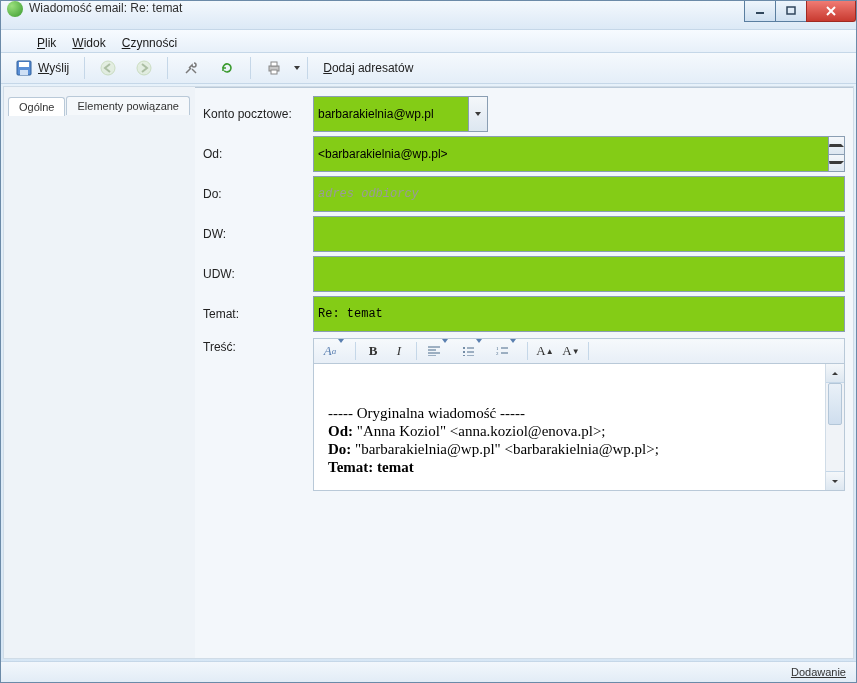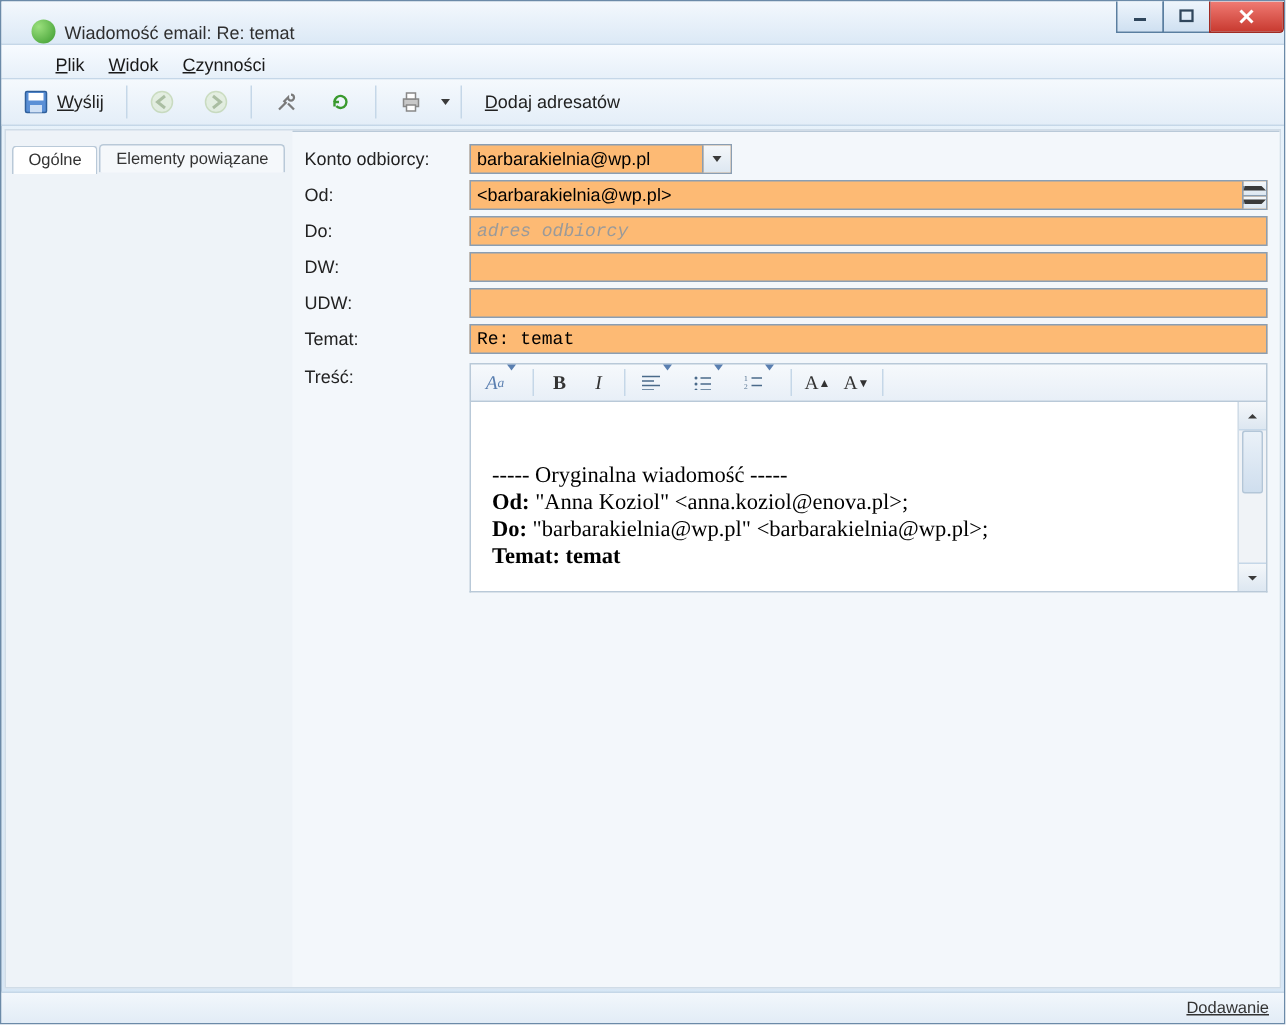--- a/index.html
+++ b/index.html
@@ -19,22 +19,22 @@
     border: 1px solid #6b8aa8;
     display: flex;
     flex-direction: column;
     position: relative;
   }
   
   .titlebar {
     height: 28px;
     background: linear-gradient(#f3f8fd, #dce9f6);
     display: flex;
-    align-items: flex-end;
-    padding-left: 20px;
+    align-items: flex-start;
+    padding-left: 6px;
     border-bottom: 1px solid #c5d7e8;
     position: relative;
   }
   .titlebar .app-icon {
     width: 16px;
     height: 16px;
     border-radius: 50%;
     background: radial-gradient(circle at 30% 30%, #9be07d, #3a9a2e);
     margin-right: 6px;
     flex: 0 0 auto;
@@ -168,23 +168,23 @@
   
   .form-grid {
     display: grid;
     grid-template-columns: 100px 1fr;
     column-gap: 10px;
     row-gap: 4px;
     align-items: center;
   }
   .lbl { color: #222; }
   .combo, .txt, .spin {
-    height: 20px;
+    height: 36px;
     border: 1px solid #8a9eb3;
-    background: #fdba74;
+    background: #84cc16;
     box-sizing: border-box;
     display: flex;
     align-items: center;
     padding: 0 4px;
     position: relative;
     font-size: 12px;
   }
   .combo { width: 175px; }
   .combo .drop-btn {
     position: absolute;
@@ -394,21 +394,21 @@
   <div class="body-pane">
     <div class="tabs-strip">
       <div class="tab active">Ogólne</div>
       <div class="tab">Elementy powiązane</div>
     </div>
 
     <div class="tab-page">
 
       <div class="form-grid">
 
-        <div class="lbl">Konto odbiorcy:</div>
+        <div class="lbl">Konto pocztowe:</div>
         <div>
           <div class="combo">
             <span>barbarakielnia@wp.pl</span>
             <div class="drop-btn">
                 <div class="tri-down"></div>
               </div>
           </div>
         </div>
 
         <div class="lbl">Od:</div>

